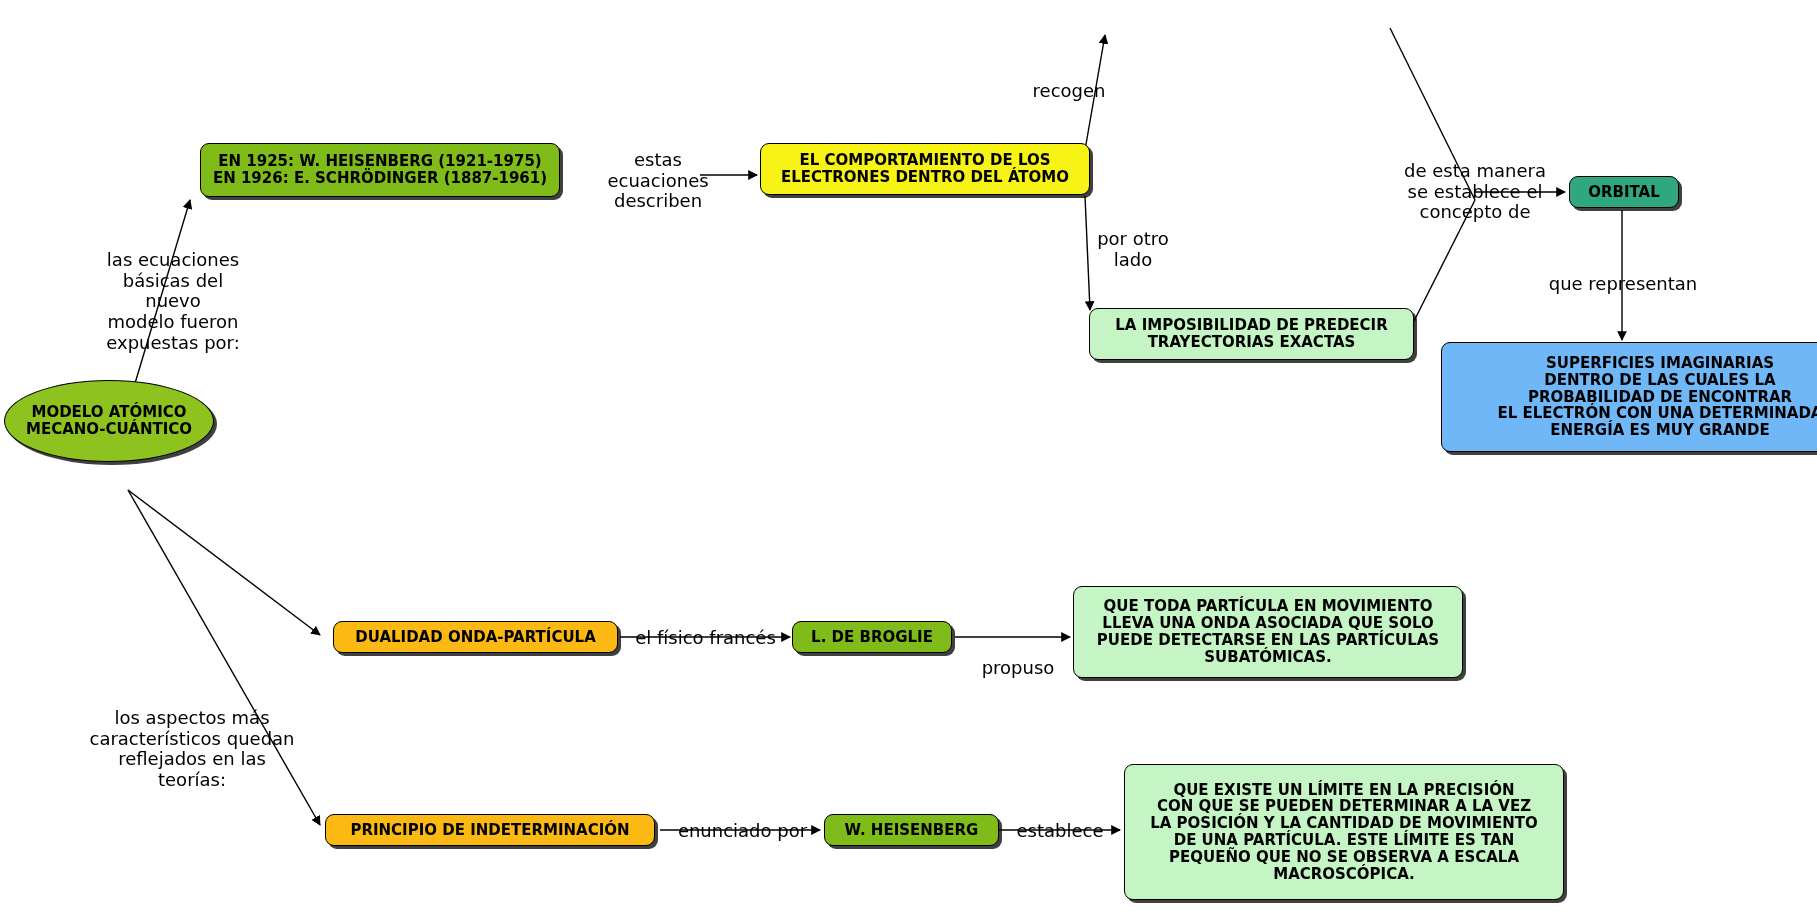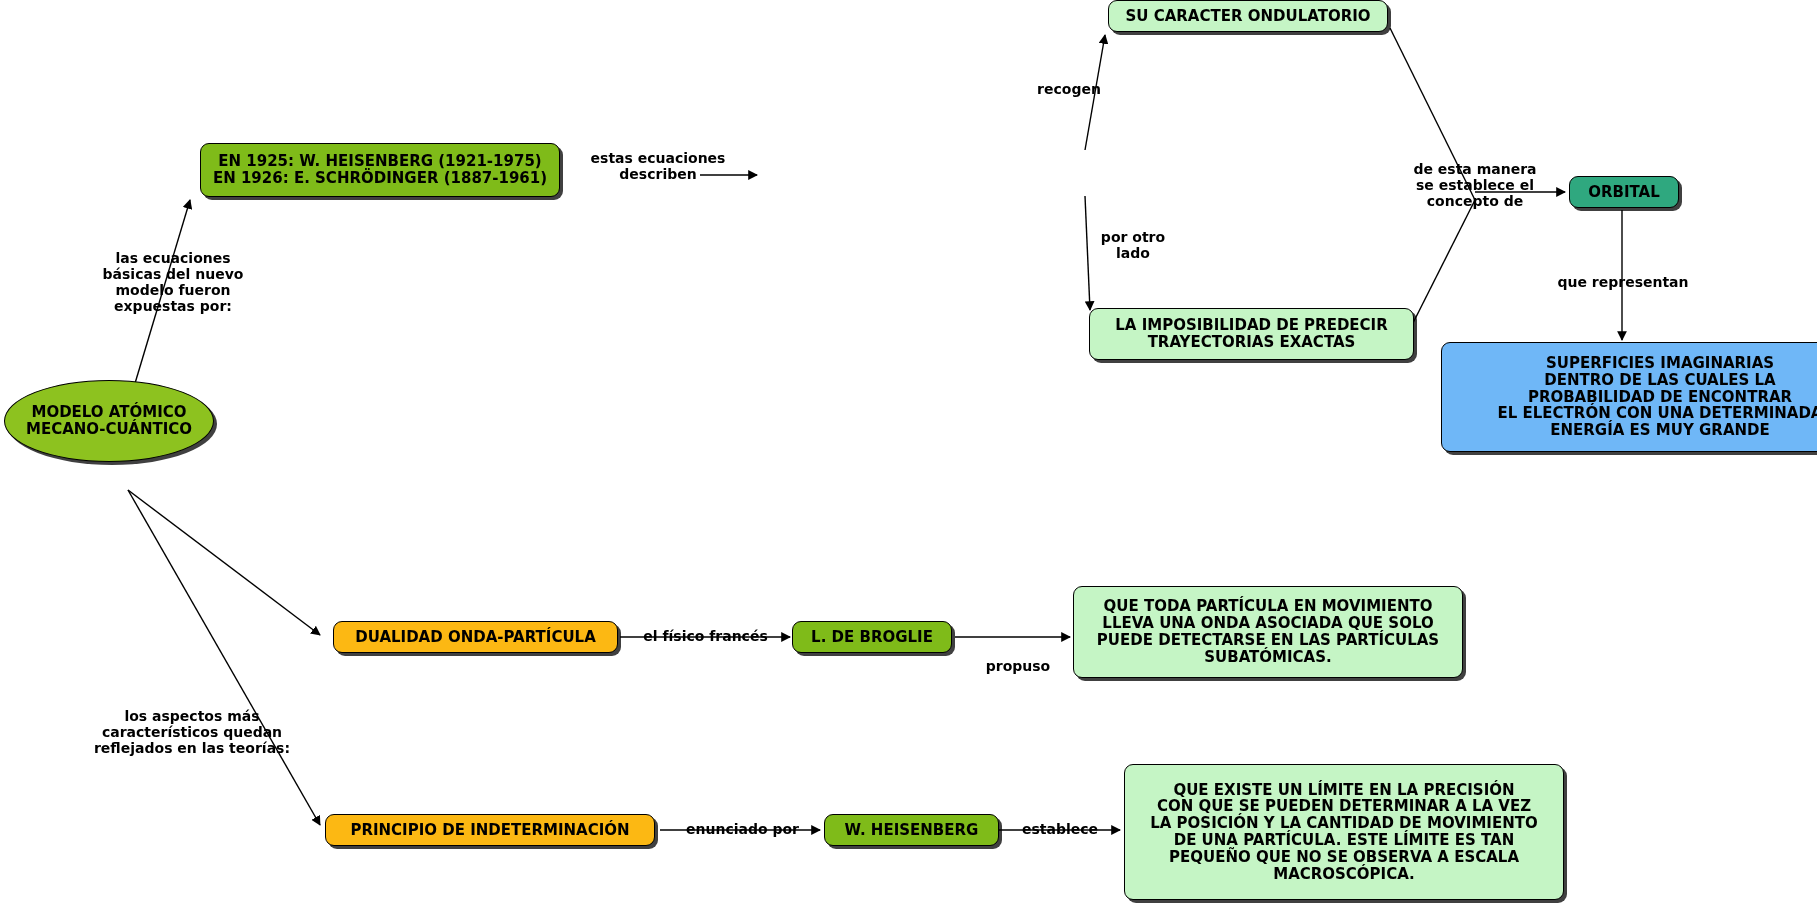--- a/index.html
+++ b/index.html
@@ -41,22 +41,22 @@
     border-radius: 9px;
   }
   .ellipse {
     border-radius: 50%;
   }
   .shadow {
     box-shadow: 3px 3px 0 rgba(0,0,0,0.75);
   }
   .label {
     position: absolute;
-    font-size: 14px;
-    font-weight: bold;
+    font-size: 18px;
+    font-weight: normal;
     color: #000000;
     text-align: center;
     line-height: 1.15;
     white-space: pre-line;
     background: transparent;
   }
   
   .n-root {
     background: #8cc11f;
     background: #8dc21f;
@@ -123,22 +123,23 @@
       <path d="M 990 830 L 1120 830" marker-end="url(#arrow)"></path>
     </g>
   </svg>
 
   <div class="node ellipse n-root shadow" style="left:4px; top:380px; width:210px; height:82px; font-size:15px;">MODELO ATÓMICO
 MECANO-CUÁNTICO</div>
 
   <div class="node rounded n-green-dark shadow" style="left:200px; top:143px; width:360px; height:54px; font-size:15px; white-space:pre-line;">EN 1925: W. HEISENBERG (1921-1975)
 EN 1926: E. SCHRÖDINGER (1887-1961)</div>
 
-
-  <div class="node rounded n-lightgreen shadow" style="left:1108px; top:0px; width:280px; height:32px; font-size:15px;">SU CARACTER ONDULATORIO</div>
+  <div class="node rounded n-yellow shadow" style="left:760px; top:143px; width:330px; height:52px; font-size:15px; white-space:pre-line;">EL COMPORTAMIENTO DE LOS
+ELECTRONES DENTRO DEL ÁTOMO</div>
+
 
   <div class="node rounded n-lightgreen shadow" style="left:1089px; top:308px; width:325px; height:52px; font-size:15px; white-space:pre-line;">LA IMPOSIBILIDAD DE PREDECIR
 TRAYECTORIAS EXACTAS</div>
 
   <div class="node rounded n-teal shadow" style="left:1569px; top:176px; width:110px; height:32px; font-size:15px;">ORBITAL</div>
 
   <div class="node rounded n-blue shadow" style="left:1441px; top:342px; width:438px; height:110px; font-size:15px; white-space:pre-line;">SUPERFICIES IMAGINARIAS
 DENTRO DE LAS CUALES LA
 PROBABILIDAD DE ENCONTRAR
 EL ELECTRÓN CON UNA DETERMINADA

